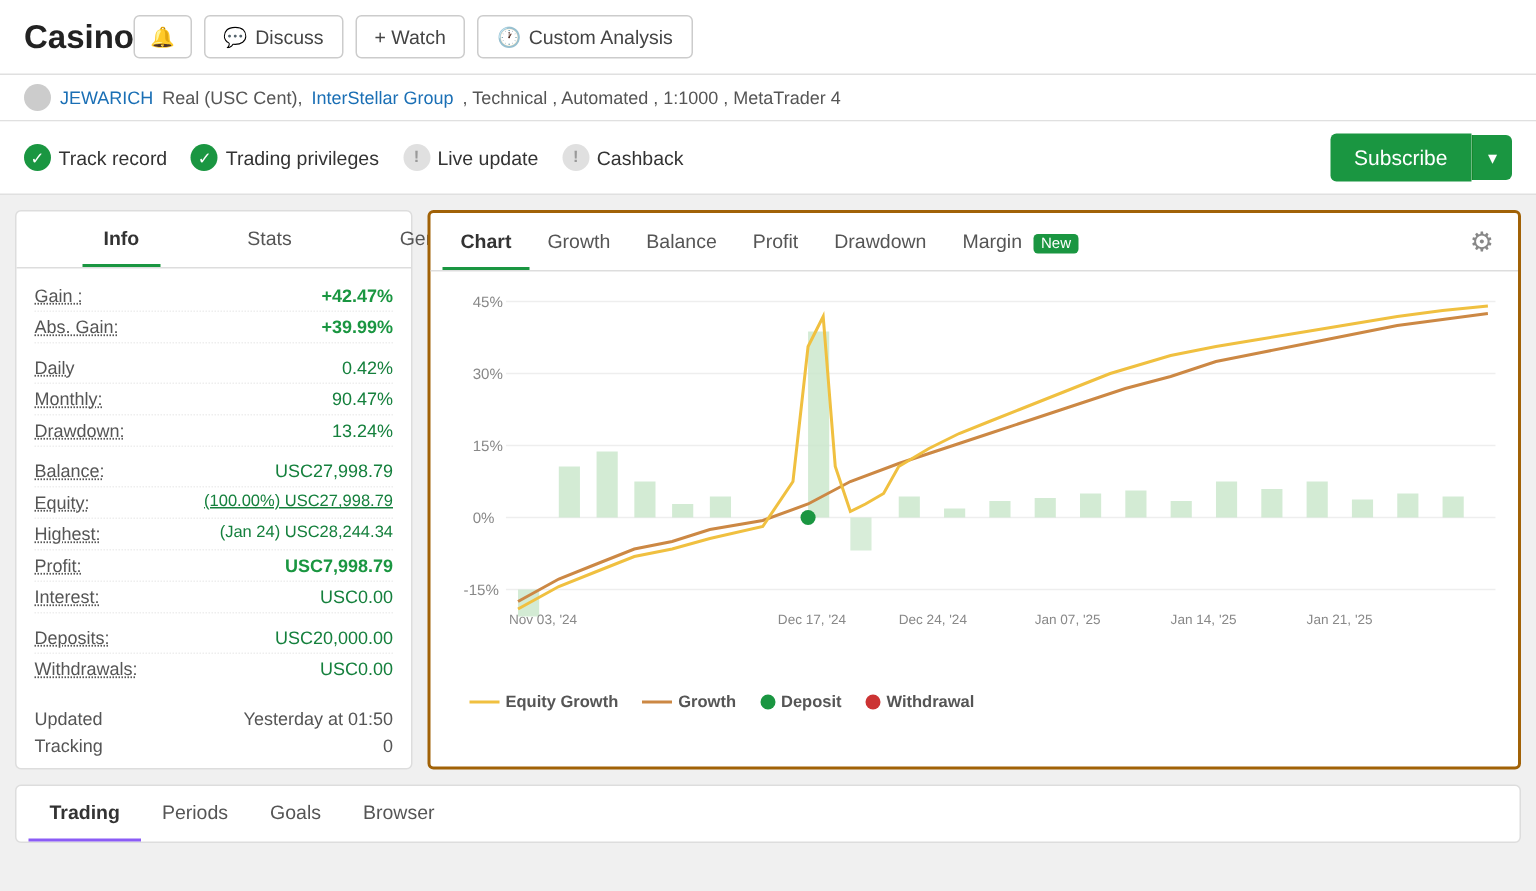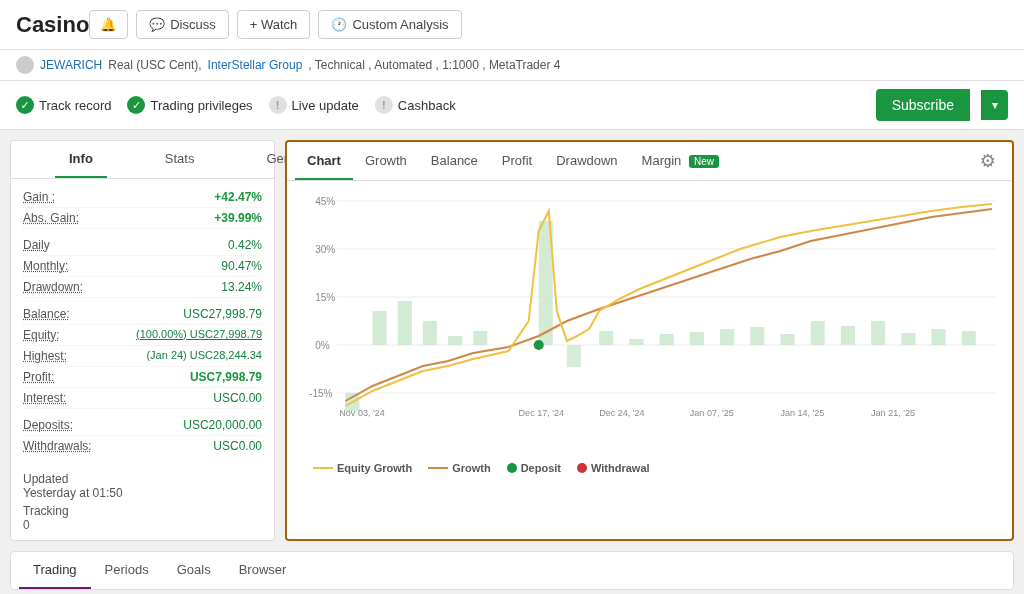--- a/index.html
+++ b/index.html
@@ -19,21 +19,21 @@
     .sub-header { background: #fff; padding: 6px 16px; border-bottom: 1px solid #e0e0e0; display: flex; align-items: center; gap: 6px; font-size: 12px; color: #555; }
     .sub-header a { color: #1a6fb5; text-decoration: none; }
     .avatar-icon { width: 18px; height: 18px; background: #ccc; border-radius: 50%; display: inline-block; }
 
     
     .badges-row { background: #fff; padding: 8px 16px; border-bottom: 1px solid #e0e0e0; display: flex; align-items: center; justify-content: space-between; }
     .badges { display: flex; gap: 16px; align-items: center; }
     .badge { display: flex; align-items: center; gap: 5px; font-size: 13px; }
     .circle-check { width: 18px; height: 18px; border-radius: 50%; background: #1a9641; display: inline-flex; align-items: center; justify-content: center; color: #fff; font-size: 11px; }
     .circle-warn { width: 18px; height: 18px; border-radius: 50%; background: #e0e0e0; display: inline-flex; align-items: center; justify-content: center; color: #999; font-size: 11px; font-weight: bold; }
-    .subscribe-wrap { display: flex; align-items: center; gap: 11px; }
+    .subscribe-wrap { display: flex; align-items: center; gap: 0; }
     .subscribe-btn { background: #1a9641; color: #fff; border: none; border-radius: 4px 0 0 4px; padding: 8px 16px; font-size: 14px; cursor: pointer; }
     .subscribe-arrow { background: #1a9641; color: #fff; border: none; border-left: 1px solid #17872e; border-radius: 0 4px 4px 0; padding: 8px 10px; font-size: 12px; cursor: pointer; }
 
     
     .main { display: flex; gap: 0; background: #f0f0f0; padding: 10px; gap: 10px; }
 
     
     .left-panel { background: #fff; border: 1px solid #ddd; border-radius: 4px; width: 265px; flex-shrink: 0; }
     .tabs-row { display: flex; border-bottom: 1px solid #ddd; }
     .tab { padding: 10px 14px; cursor: pointer; font-size: 13px; color: #555; border-bottom: 2px solid transparent; margin-left: 44px; }
@@ -41,21 +41,21 @@
 
     .info-table { padding: 8px 12px; }
     .info-row { display: flex; justify-content: space-between; padding: 3px 0; font-size: 12px; border-bottom: 1px dotted #eee; }
     .info-row:last-child { border-bottom: none; }
     .info-label { color: #555; text-decoration: underline dotted; cursor: default; }
     .info-value { color: #15803d; text-align: right; }
     .info-value.green { color: #1a9641; font-weight: bold; }
     .info-section-gap { height: 6px; }
 
     .info-updated { padding: 6px 12px; font-size: 12px; color: #555; }
-    .info-updated .row { display: flex; justify-content: space-between; padding: 2px 0; flex-direction: column; }
+    .info-updated .row { display: flex; justify-content: space-between; padding: 2px 0; }
 
     
     .right-panel { background: #fff; border: 2px solid #a16207; border-radius: 4px; flex: 1; }
     .chart-tabs-row { display: flex; align-items: center; padding: 0 8px; border-bottom: 1px solid #ddd; justify-content: space-between; }
     .chart-tabs { display: flex; }
     .chart-tab { padding: 10px 12px; cursor: pointer; font-size: 13px; color: #555; border-bottom: 2px solid transparent; }
     .chart-tab.active { color: #333; border-bottom: 2px solid #1a9641; font-weight: bold; }
     .new-badge { background: #1a9641; color: #fff; font-size: 10px; padding: 1px 5px; border-radius: 3px; margin-left: 4px; }
     .settings-icon { font-size: 18px; color: #888; cursor: pointer; padding: 8px; }
 
@@ -68,21 +68,21 @@
     .chart-legend { display: flex; gap: 16px; padding: 8px 16px; font-size: 11px; color: #555; flex-wrap: wrap; }
     .legend-item { display: flex; align-items: center; gap: 4px; font-weight: bold; }
     .legend-line-yellow { width: 20px; height: 2px; background: #f0c040; }
     .legend-line-orange { width: 20px; height: 2px; background: #cc8844; }
     .legend-dot-green { width: 10px; height: 10px; border-radius: 50%; background: #1a9641; }
     .legend-dot-red { width: 10px; height: 10px; border-radius: 50%; background: #cc3333; }
 
     
     .bottom-tabs { background: #fff; border: 1px solid #ddd; border-radius: 4px; margin: 0 10px 10px 10px; display: flex; padding: 0 8px; }
     .bottom-tab { padding: 10px 14px; cursor: pointer; font-size: 13px; color: #555; border-bottom: 2px solid transparent; }
-    .bottom-tab.active { color: #333; border-bottom: 2px solid #701a75; font-weight: normal; }
+    .bottom-tab.active { color: #333; border-bottom: 2px solid #8b5cf6; font-weight: bold; }
   </style>
 </head>
 <body>
 
 <div class="page-wrapper">
 
   <div class="header">
     <div class="header-left">
       <span class="header-title">Casino</span>
     </div>

